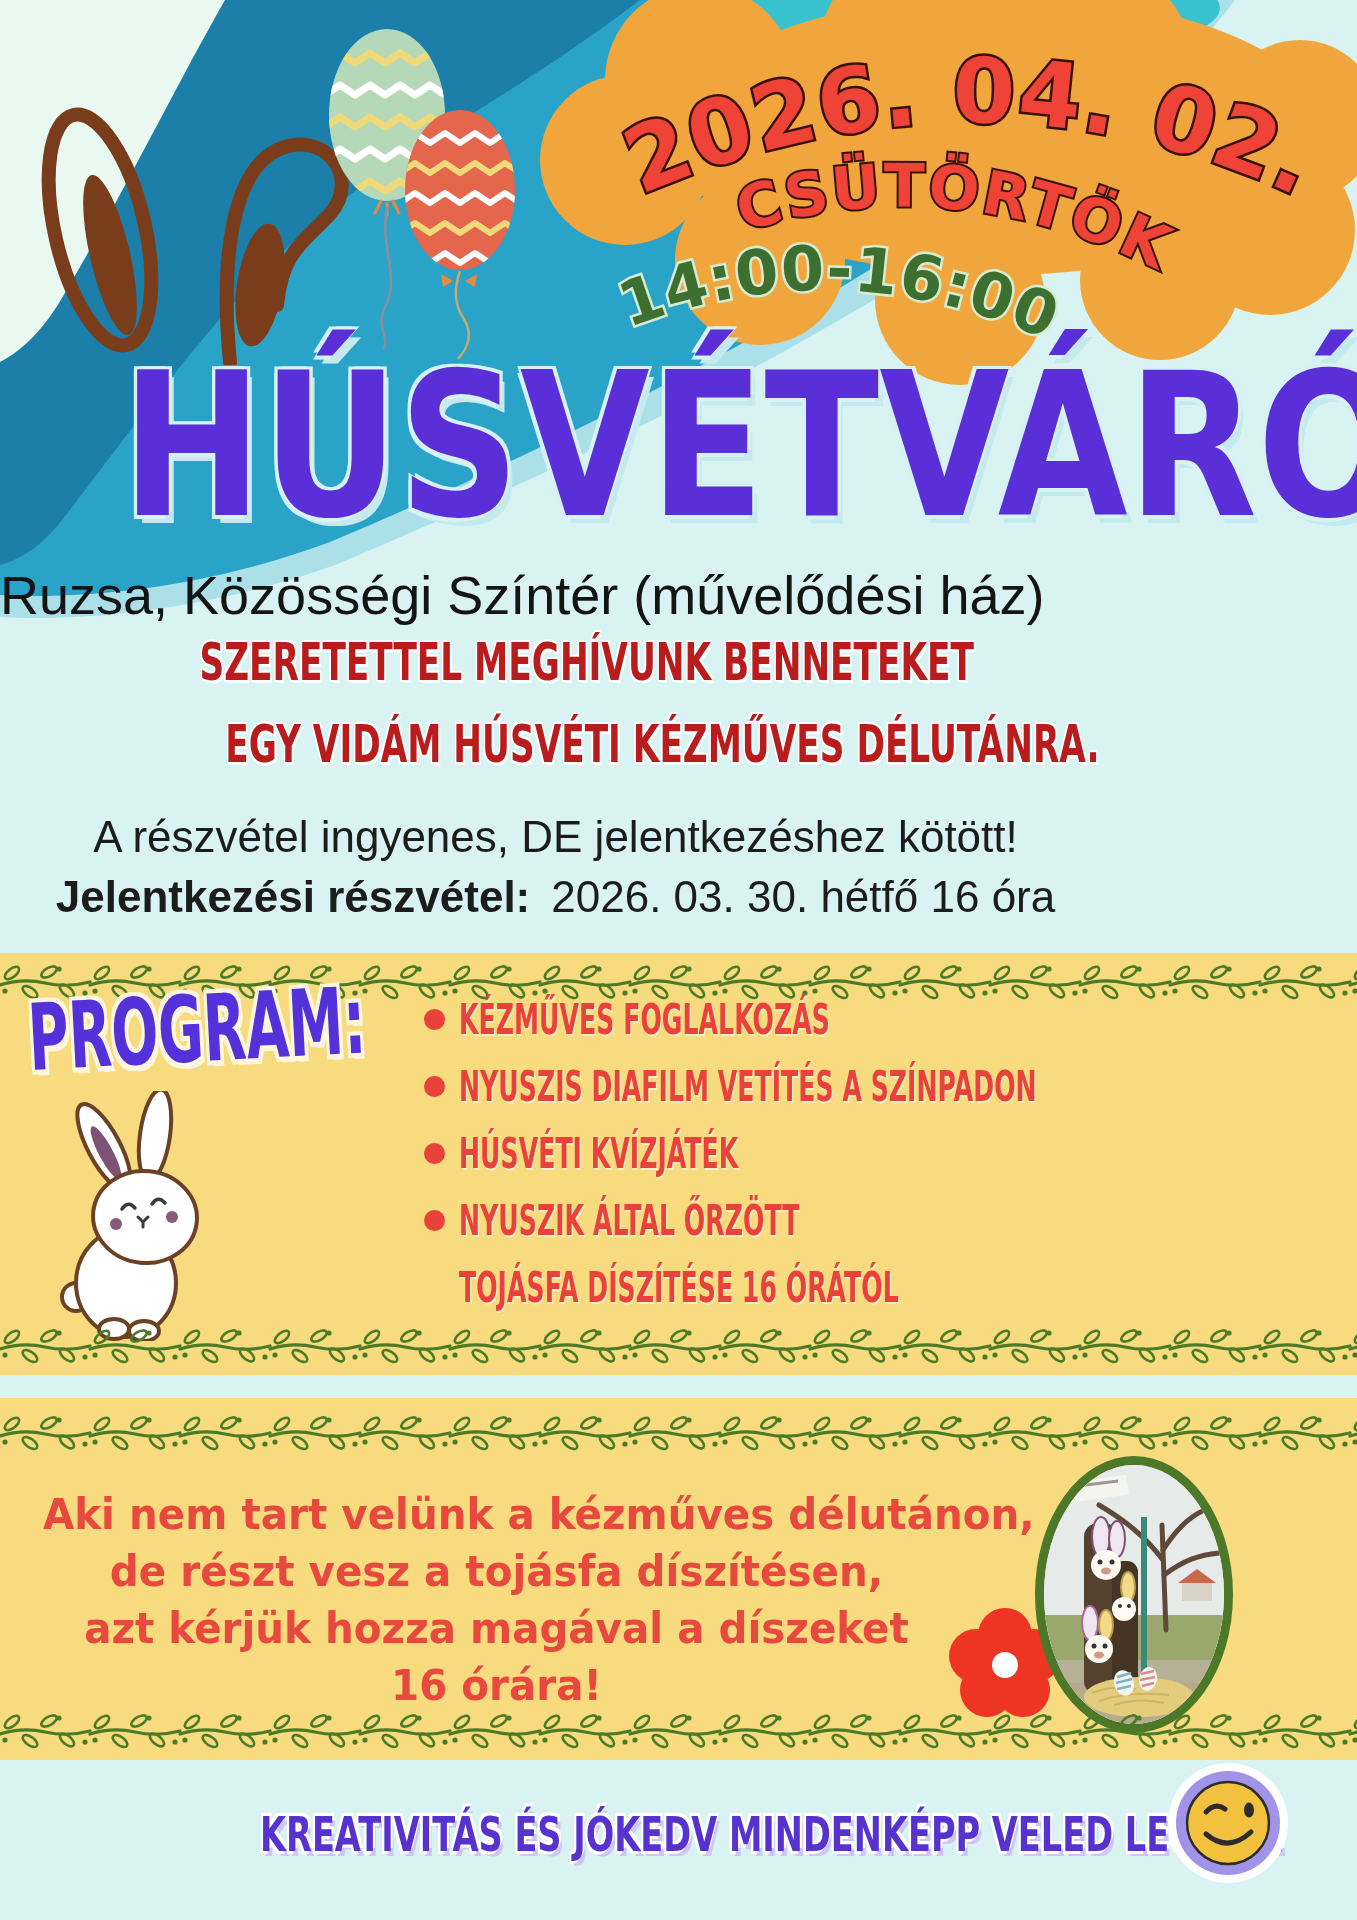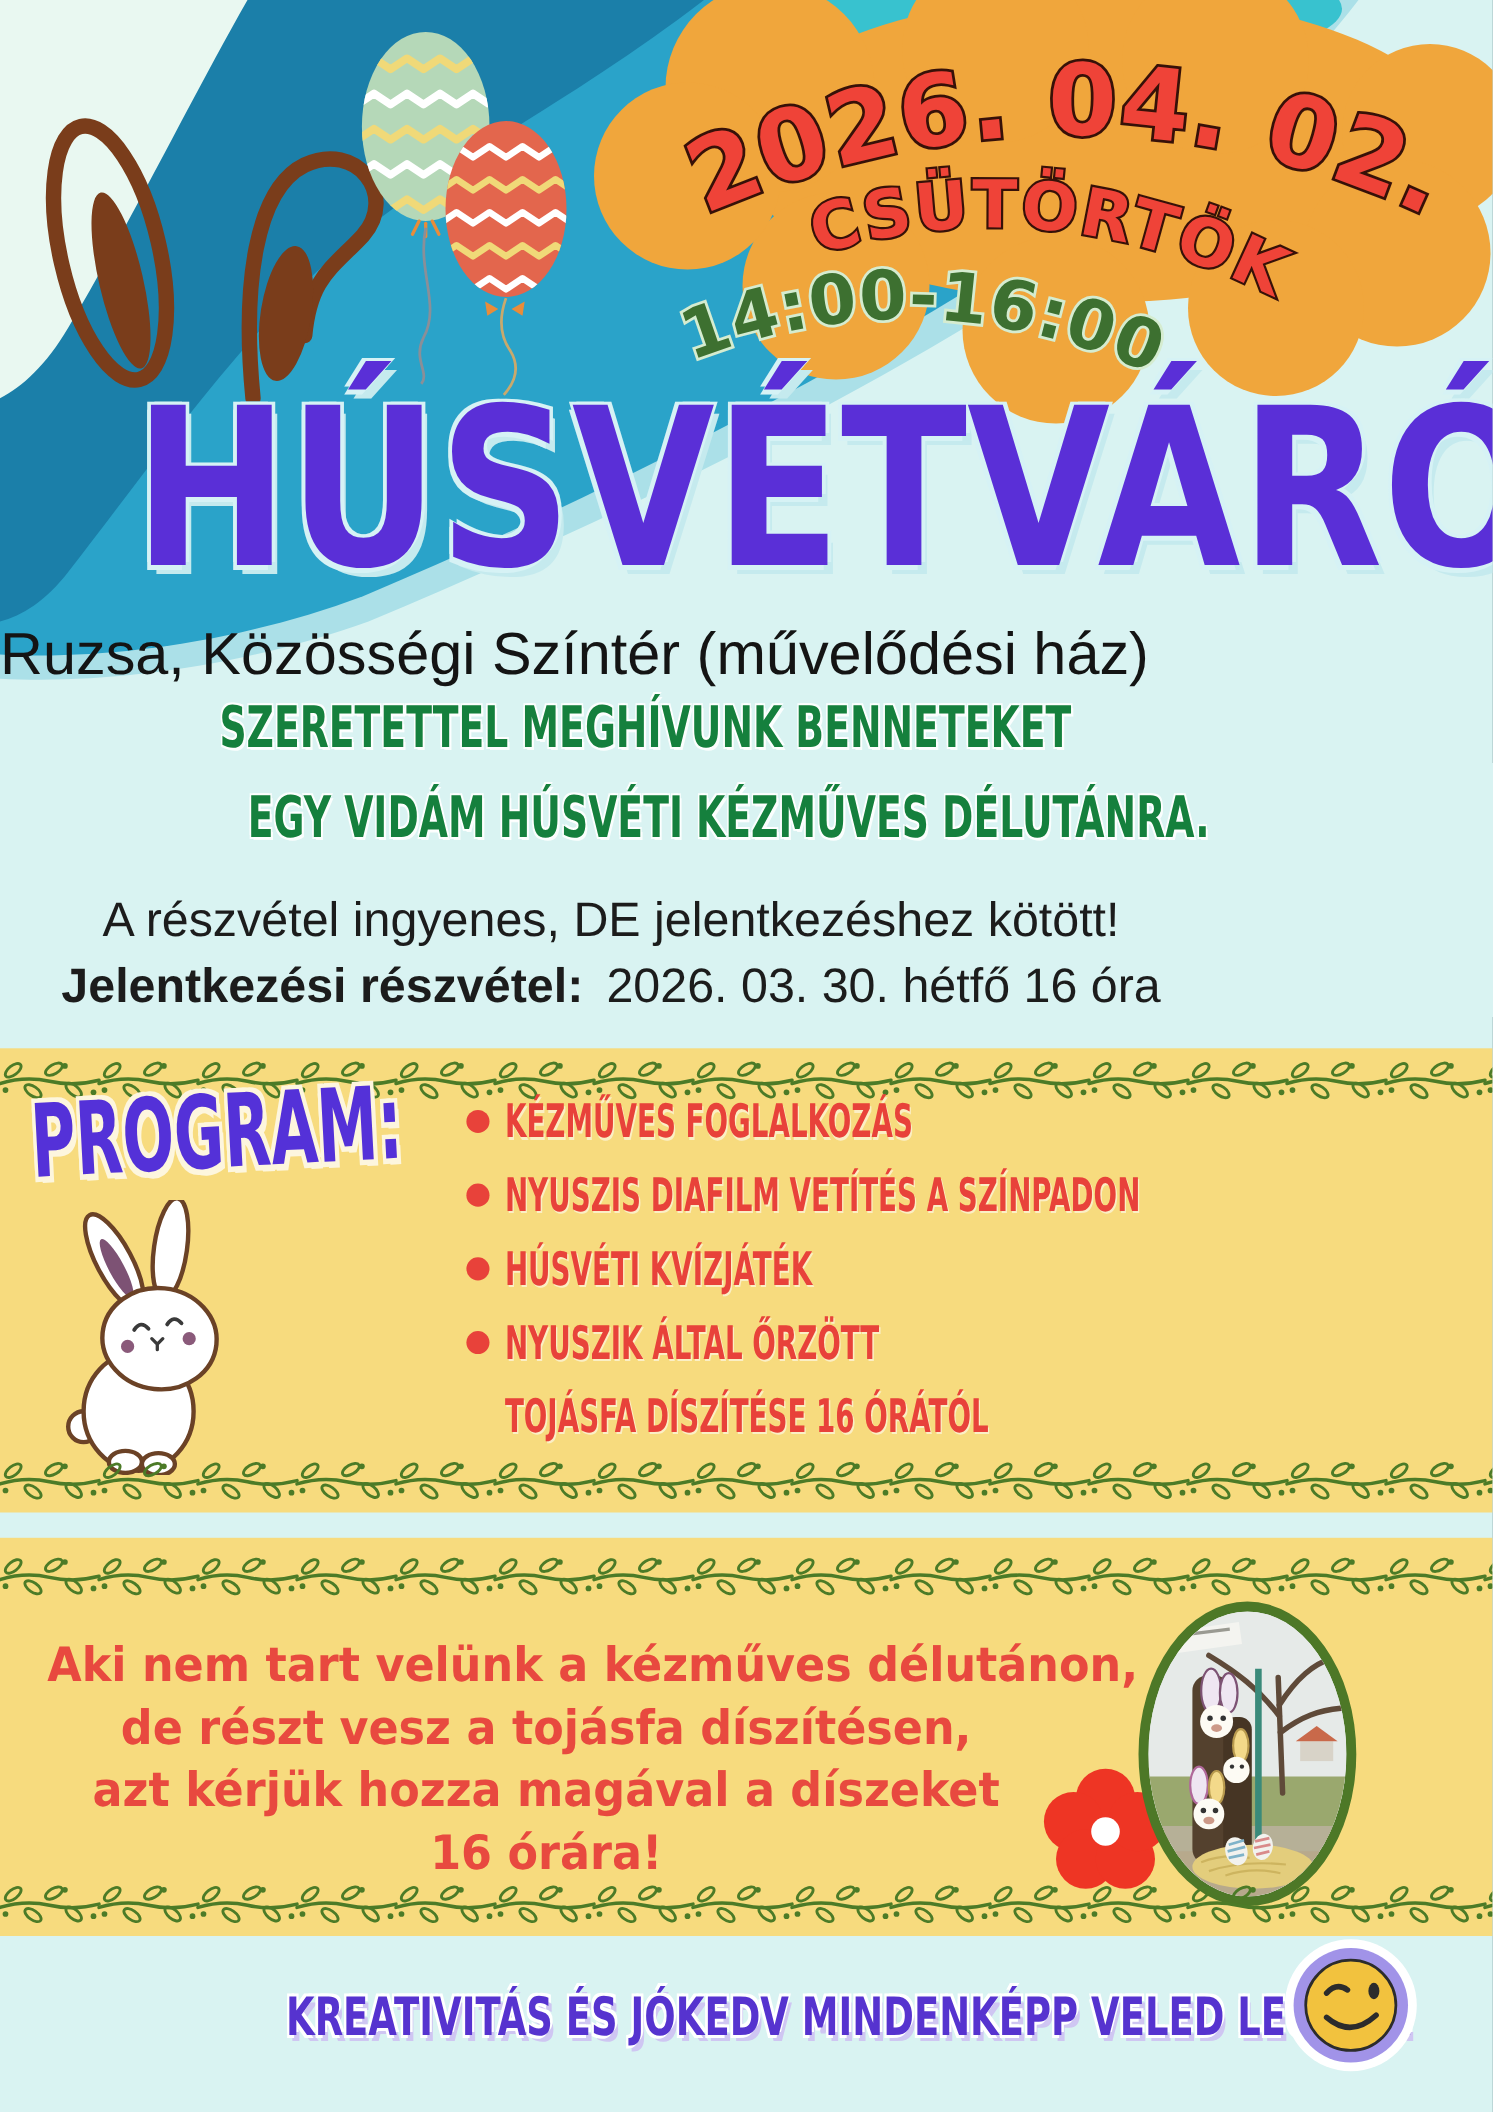--- a/index.html
+++ b/index.html
@@ -15,21 +15,21 @@
     left:0;top:346px;width:1357px;text-align:center;
     font-size:200px;font-weight:bold;line-height:1;color:#5a2fd7;
     white-space:nowrap;
   }
   .title .sq{display:inline-block;transform:scaleX(.84);transform-origin:center;
     text-shadow:-4px -3px 0 #d6f2f5,4px -3px 0 #d6f2f5,-4px 4px 0 #d6f2f5,6px 8px 0 #c5eaee;}
   .subtitle{
     left:0;top:566px;width:1357px;color:#141414;
     font-family:"Liberation Sans",sans-serif;font-size:54px;line-height:1.1;
   }
-  .invite{left:0;width:1060px;text-align:center;color:#15803d;font-weight:bold;
+  .invite{left:0;width:1060px;text-align:center;color:#b91c1c;font-weight:bold;
     font-size:52px;line-height:1;white-space:nowrap;
     text-shadow:-2px -2px 0 rgba(255,255,255,.85),2px -2px 0 rgba(255,255,255,.85),-2px 2px 0 rgba(255,255,255,.85),3px 3px 0 rgba(255,255,255,.85);}
   .invite .sq{display:inline-block;transform:scaleX(.66);transform-origin:center;}
   .blackline{left:0;top:812px;width:1111px;text-align:center;color:#1c1c1c;
     font-family:"Liberation Sans",sans-serif;font-size:44px;}
   .blackline b{font-weight:bold;}
   .blackline .val{margin-left:21px;font-weight:normal;}
 
   
   .ybox{left:0;width:1357px;background:#f7db7e;}

